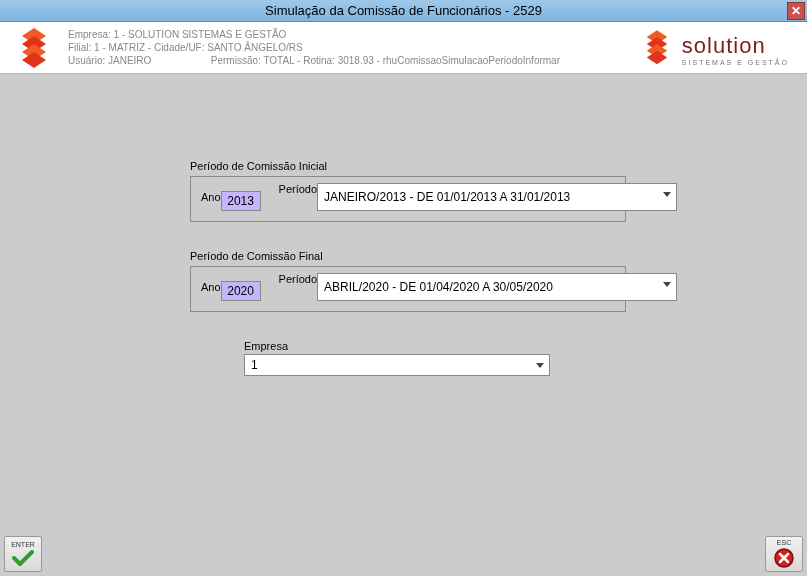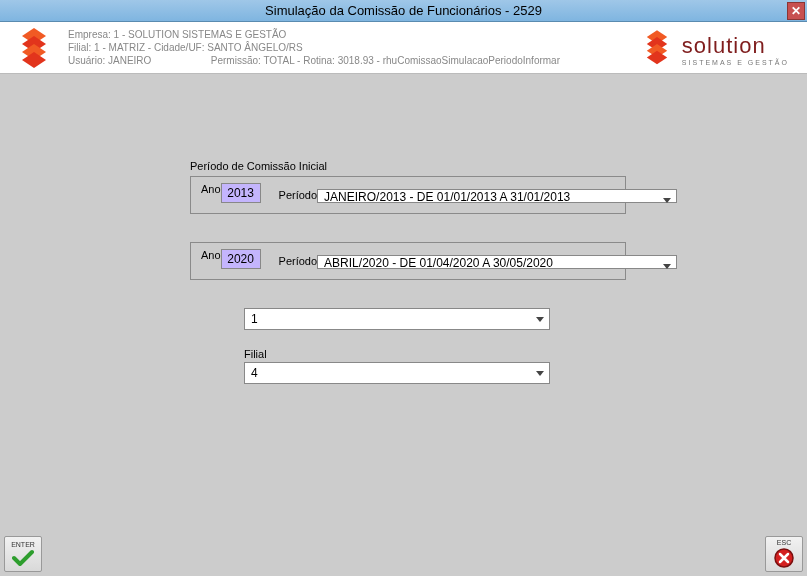--- a/index.html
+++ b/index.html
@@ -68,27 +68,27 @@
     .field label { font-size: 11px; margin-bottom: 2px; }
     .ano-input {
       width: 40px; height: 20px;
       border: 1px solid #888;
       background: #c4b5fd;
       text-align: center;
       font-size: 12px;
       padding: 1px 2px;
     }
     .periodo-select {
-      width: 360px; height: 14px;
+      width: 360px; height: 28px;
       border: 1px solid #888;
       background: #fff;
       font-size: 12px;
       padding: 0 18px 0 6px;
       position: relative;
-      display: flex; 
+      display: flex; align-items: center;
       cursor: pointer;
     }
     .periodo-select::after {
       content: "";
       position: absolute; right: 5px; top: 8px;
       border-left: 4px solid transparent;
       border-right: 4px solid transparent;
       border-top: 5px solid #444;
     }
     .sub-block { margin-left: 54px; margin-bottom: 18px; }
@@ -176,47 +176,43 @@
       </div>
       <div class="field" style="margin-right:0;">
         <label>Período</label>
         <div class="periodo-select">
           <span>JANEIRO/2013 - DE 01/01/2013 A 31/01/2013</span>
         </div>
       </div>
     </div>
   </div>
 
+  <div class="group-title">Período de Comissão Final</div>
   <div class="group-box">
     <div class="row">
       <div class="field">
         <label>Ano</label>
         <input class="ano-input" value="2020" style="">
       </div>
       <div class="field" style="margin-right:0;">
         <label>Período</label>
         <div class="periodo-select">
           <span>ABRIL/2020 - DE 01/04/2020 A 30/05/2020</span>
         </div>
       </div>
     </div>
   </div>
 
   <div class="sub-block">
+    <label>Empresa</label>
     <div class="sub-select">
       <span>1</span>
     </div>
   </div>
 
-  <div class="sub-block">
-    <label>Filial</label>
-    <div class="sub-select">
-      <span>4</span>
-    </div>
-  </div>
 
 </div>
 
 <div class="footer">
   <div class="btn">
     <span>ENTER</span>
     <svg width="22" height="18" viewBox="0 0 22 18">
       <path d="M2 9 L8 15 L20 3" stroke="#2e9e2e" stroke-width="4" fill="none" stroke-linecap="round" stroke-linejoin="round"></path>
     </svg>
   </div>

